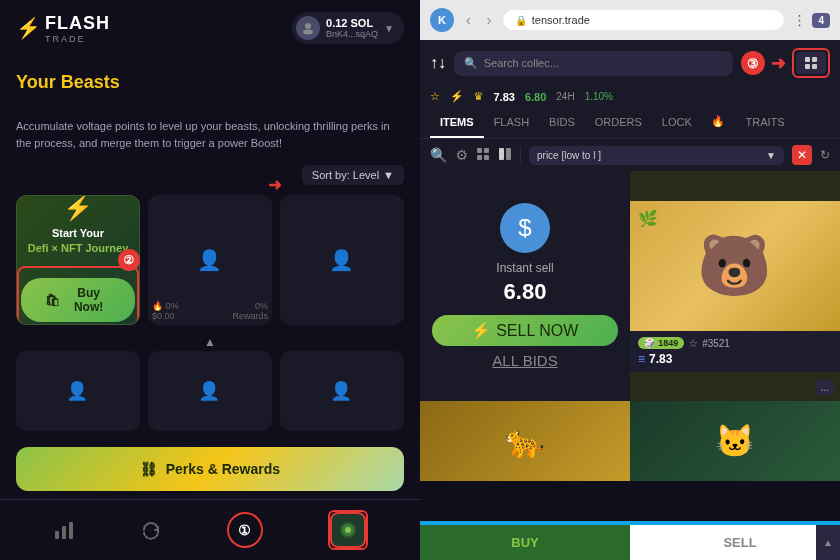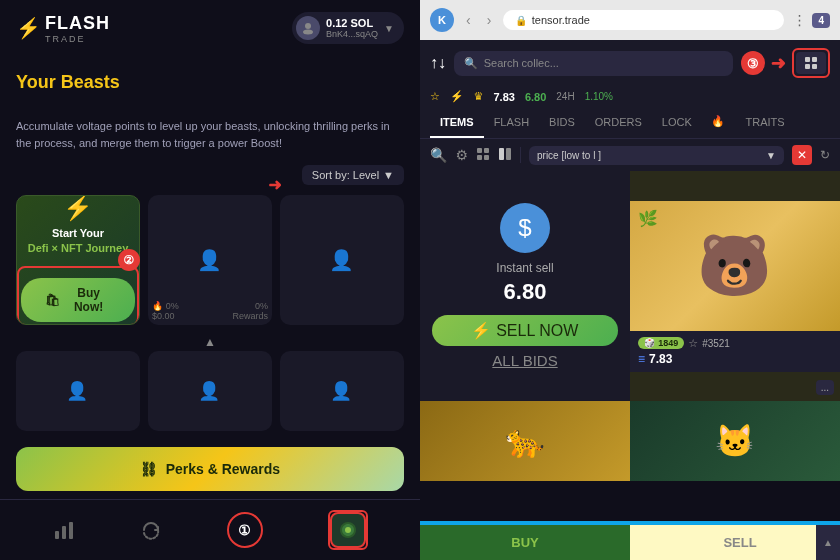--- a/index.html
+++ b/index.html
@@ -634,21 +634,21 @@
       cursor: pointer;
       border: none;
     }
 
     .tensor-buy-btn {
       background: #2a6a2a;
       color: #8bc34a;
     }
 
     .tensor-sell-btn {
-      background: #fef9c3;
+      background: #ffffff;
       color: #888;
       padding-left: 44px;
     }
 
     .tensor-scroll-btn {
       background: #2a2840;
       color: #888;
       font-size: 10px;
       width: 24px;
       display: flex;

